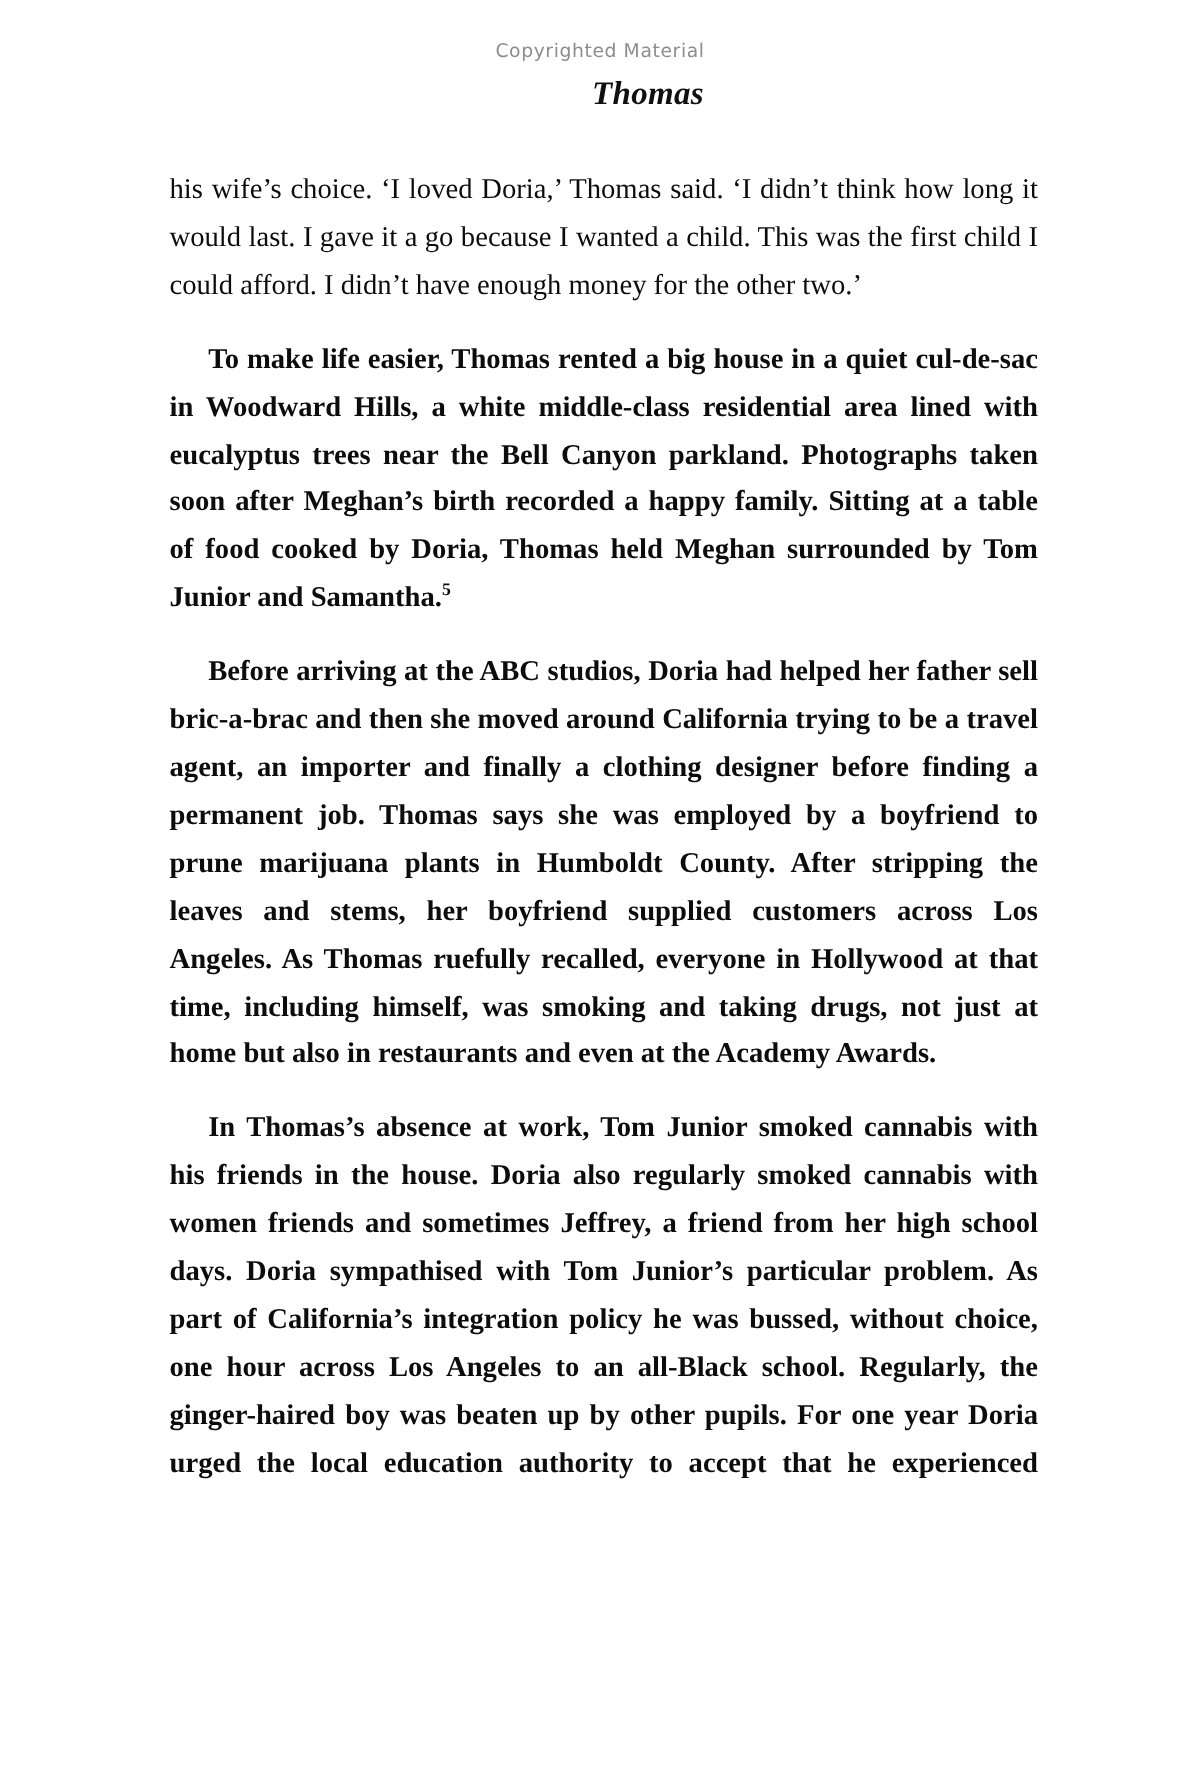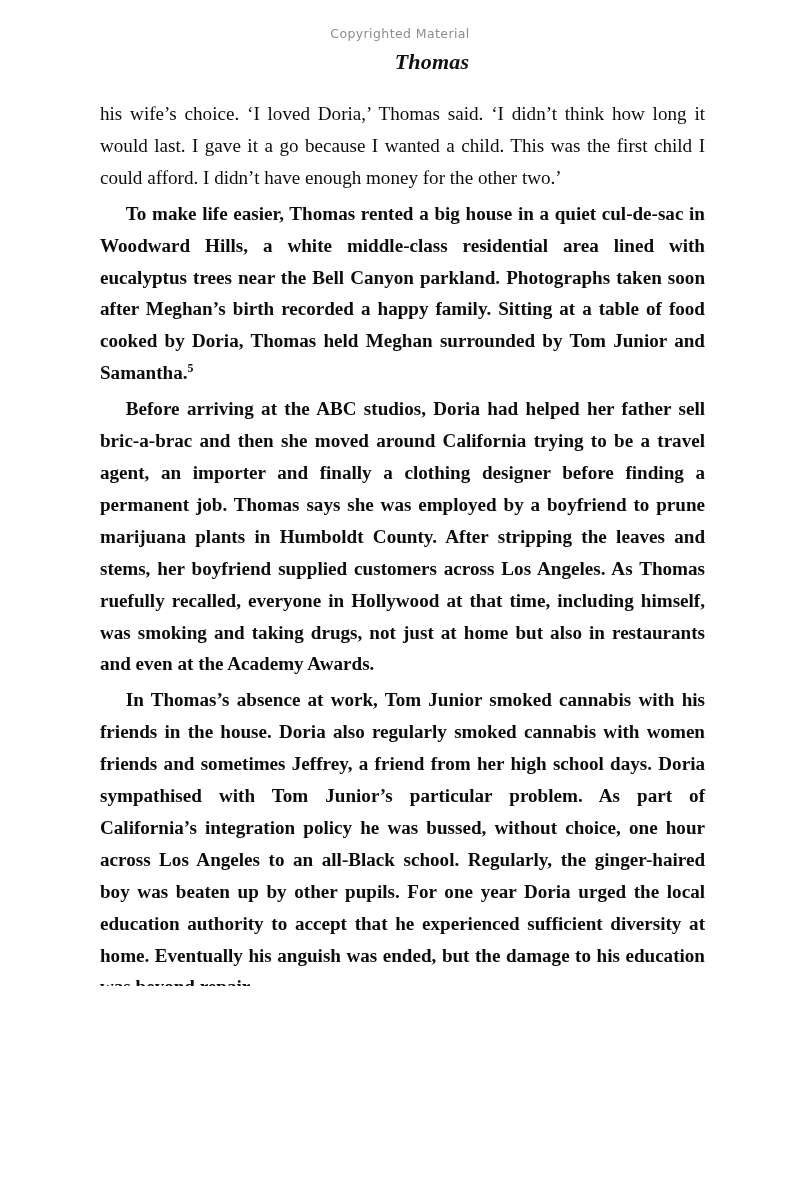--- a/index.html
+++ b/index.html
@@ -52,21 +52,21 @@
     width: 613px;
     font-family: "Liberation Serif", "DejaVu Serif", serif;
     font-size: 19.1px;
     line-height: 31.9px;
     color: #0c0c0c;
     text-align: justify;
     text-justify: inter-word;
     -webkit-font-smoothing: antialiased;
   }
   .textblock p {
-    margin: 4px;
+    margin: 17px;
     text-indent: 0;
     hyphens: manual;
   }
   .textblock p.indent {
     text-indent: 1.35em;
     font-weight: bold;
   }
   sup.fn {
     font-size: 0.62em;
     vertical-align: super;

